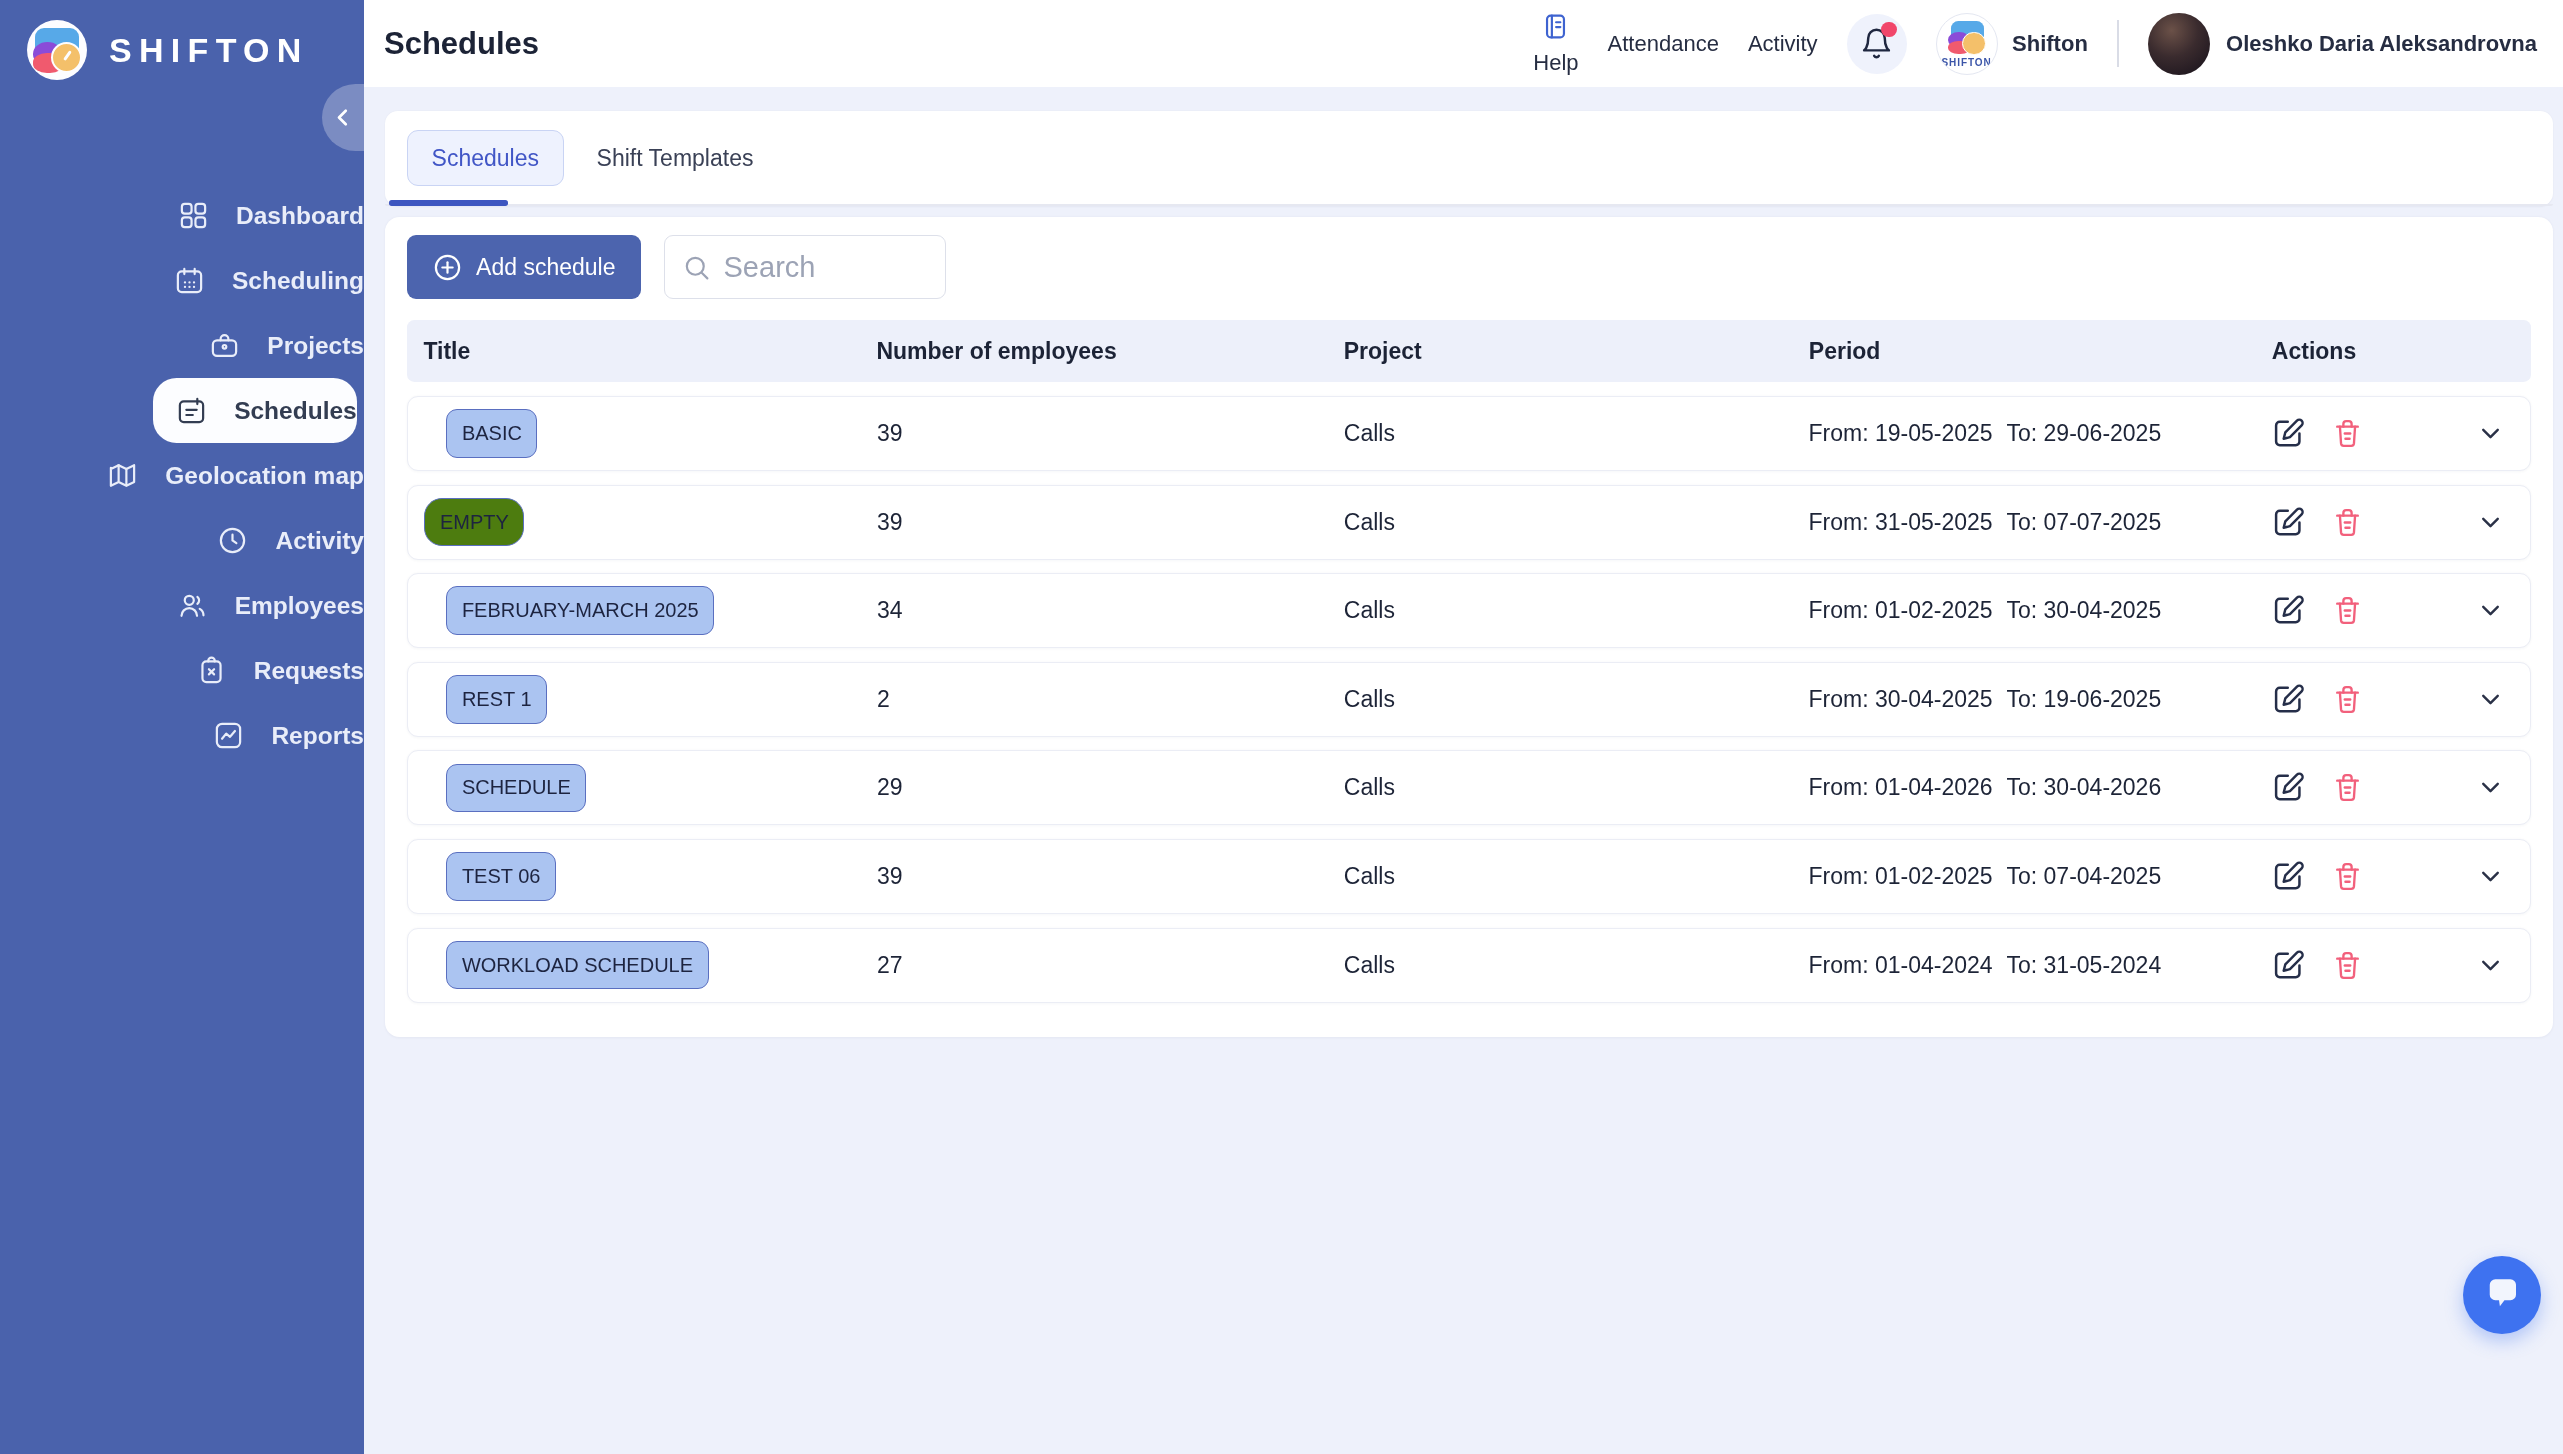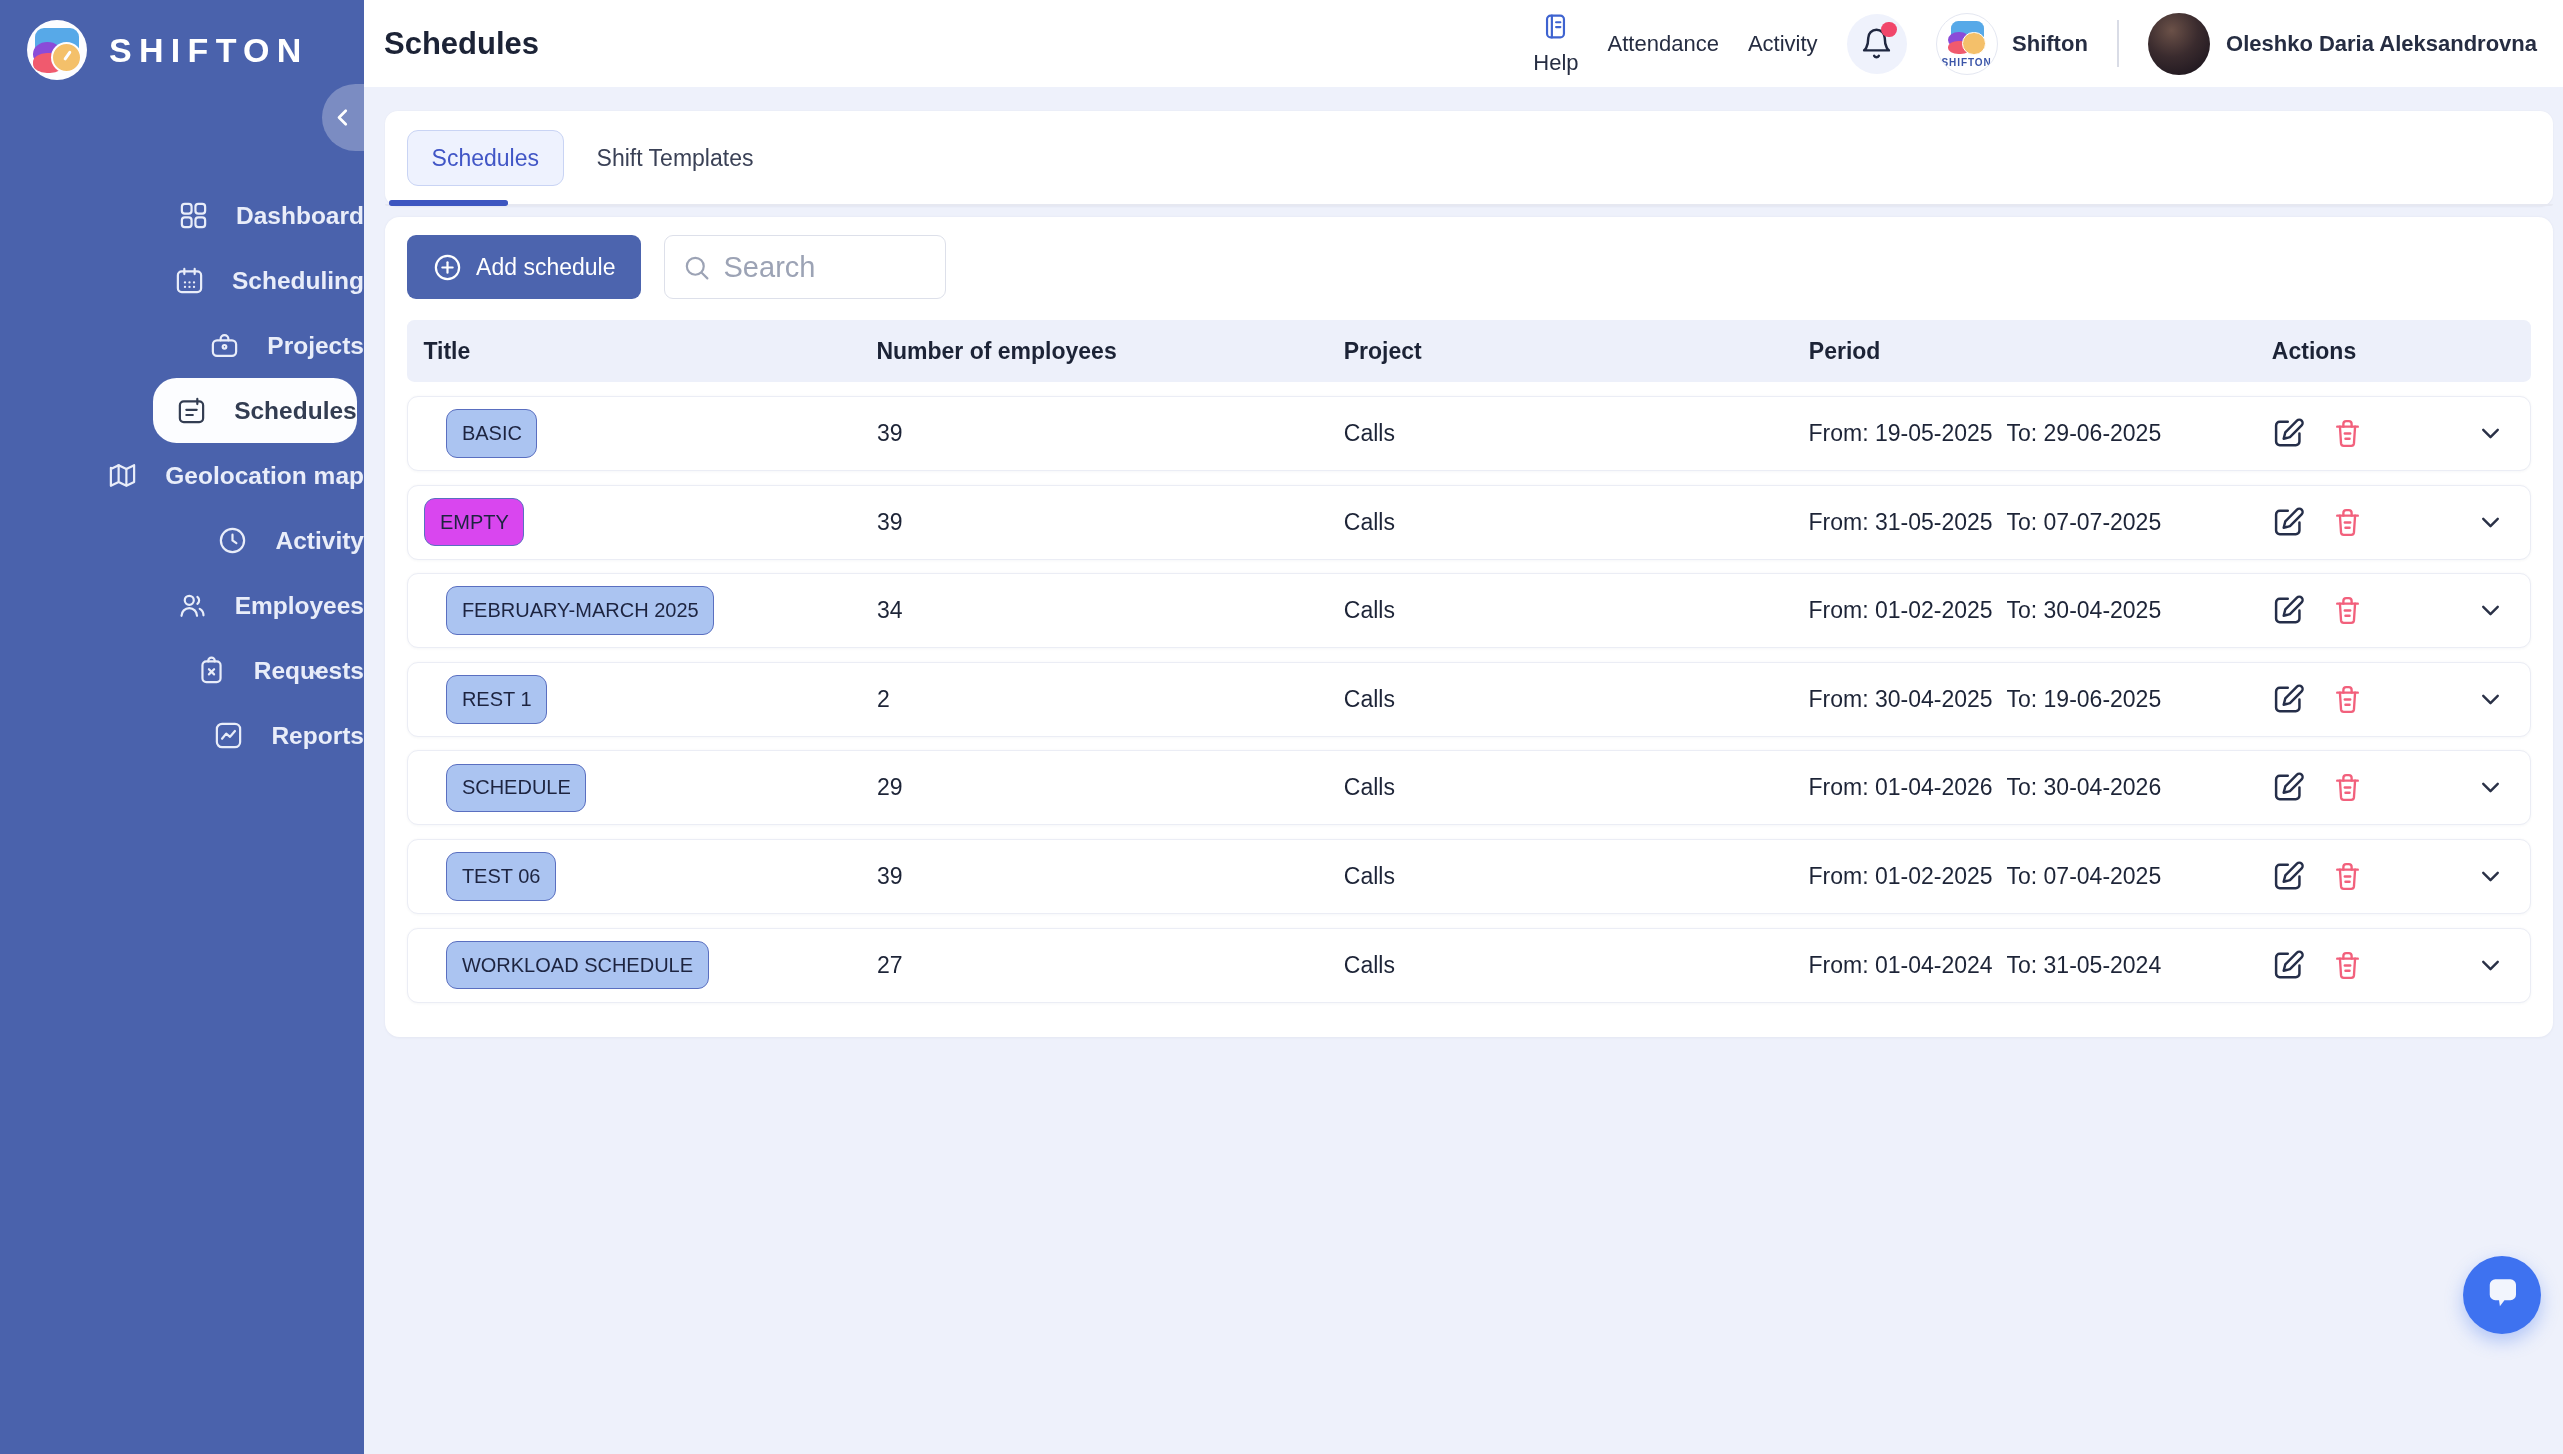--- a/index.html
+++ b/index.html
@@ -137,21 +137,21 @@
     display:flex; align-items:center; font-size:23px; color:#1D2437;
     position:relative; box-shadow:0 0.9px 2.7px rgba(30,40,80,.04);
   }
   .row:first-of-type { margin-top:16.4px; }
   .badge {
     display:inline-block; padding:11.8px 14.5px; border-radius:11px;
     font-size:20px; color:#1D2440; border:1.8px solid #5A6FC0; cursor:pointer;
     white-space:nowrap;
   }
   .badge-blue   { background:#ABC4F1;margin-left:22px; }
-  .badge-orange { background:#d946ef; }
+  .badge-orange { background:#4d7c0f;border-radius:18px; }
   .icon-btn { cursor:pointer; display:inline-flex; }
   .row-chevron { position:absolute; right:25.4px; cursor:pointer; display:inline-flex; }
 
   
   .chat-fab {
     position:absolute; left:2463px; top:1256px; width:78px; height:78px;
     border-radius:50%; background:#3E72F0; border:none; cursor:pointer;
     display:flex; align-items:center; justify-content:center;
     box-shadow:0 7.3px 18px rgba(62,114,240,.35);
   }

